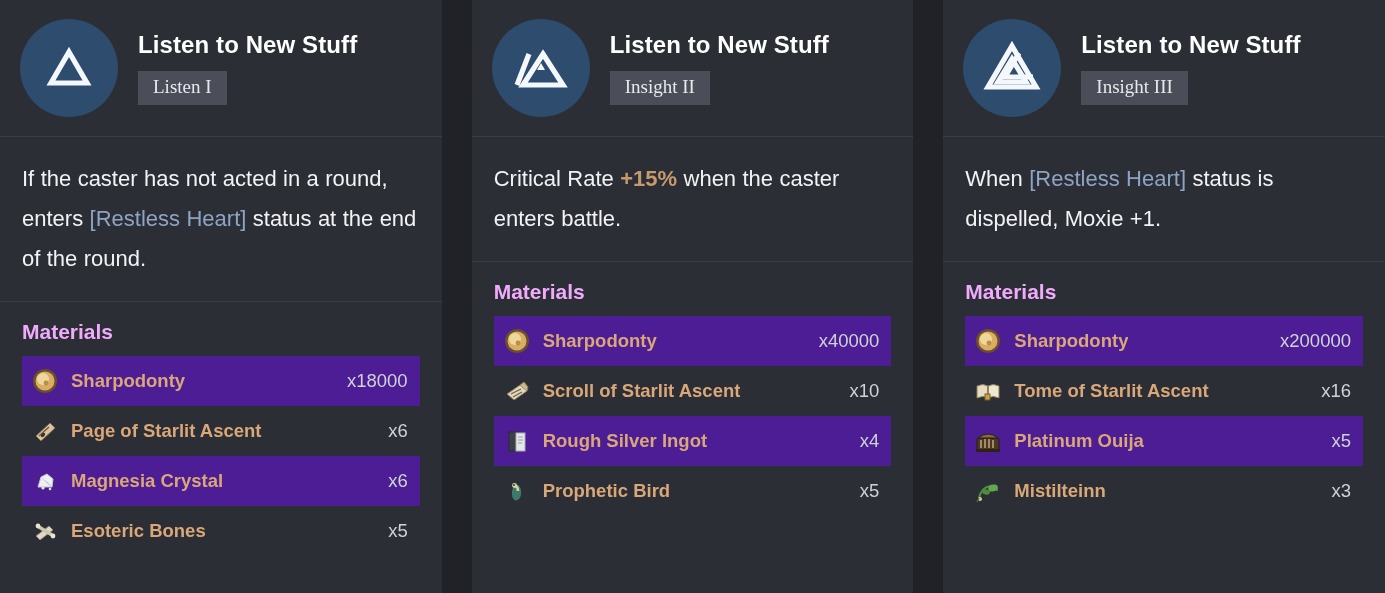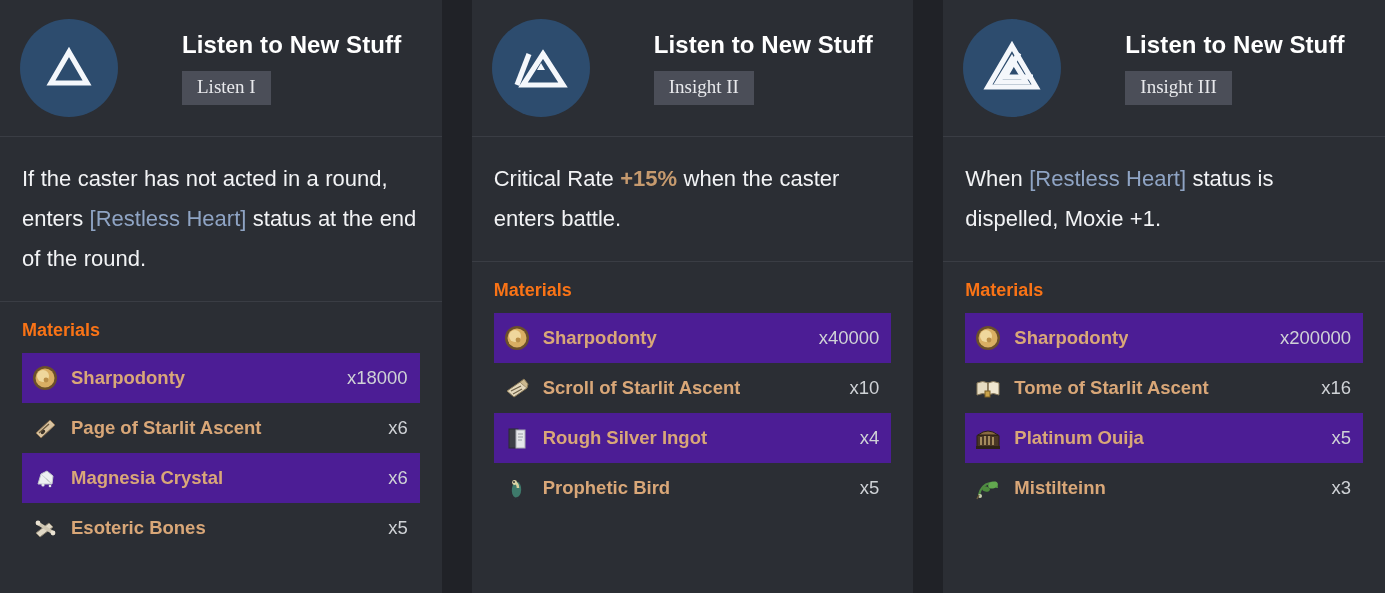--- a/index.html
+++ b/index.html
@@ -29,21 +29,20 @@
   }
 
   
   .panel-header {
     display: flex;
     align-items: center;
     padding: 12px 20px 12px 20px;
     height: 137px;
     border-bottom: 1px solid #3a3d44;
     flex: none;
-    gap: 44px;
   }
 
   .emblem {
     width: 98px;
     height: 98px;
     border-radius: 50%;
     background: #2d4c6e;
     display: flex;
     align-items: center;
     justify-content: center;
@@ -95,23 +94,23 @@
   .desc-text .buff   { color: #c69a6e; font-weight: bold; }
 
   
   .panel-materials {
     padding: 18px 22px 10px 22px;
     flex: 1 1 auto;
     min-height: 0;
   }
 
   .materials-title {
-    font-size: 18px;
+    font-size: 21px;
     font-weight: bold;
-    color: #f97316;
+    color: #f0abfc;
     margin-bottom: 12px;
   }
 
   .mat-row {
     display: flex;
     align-items: center;
     height: 50px;
     padding: 0 12px 0 8px;
     gap: 11px;
   }

